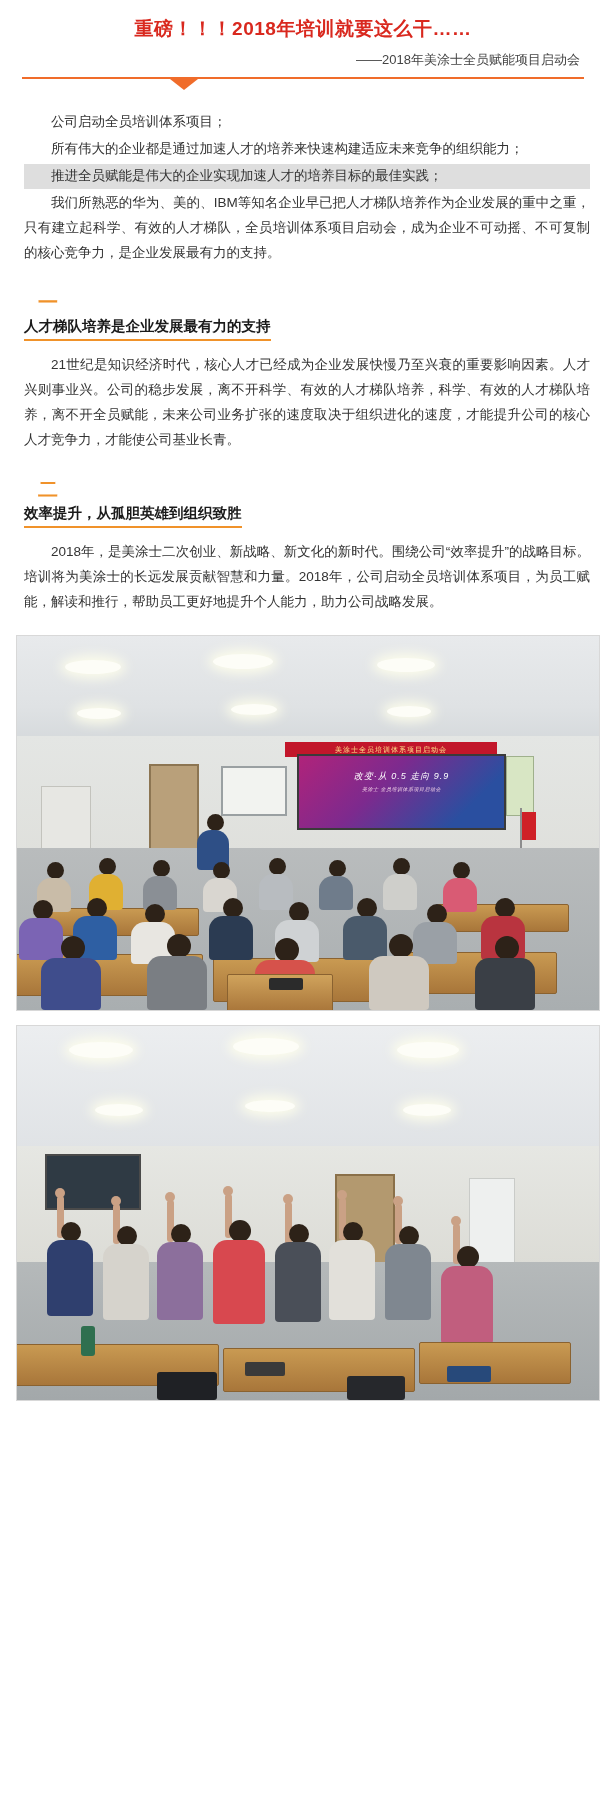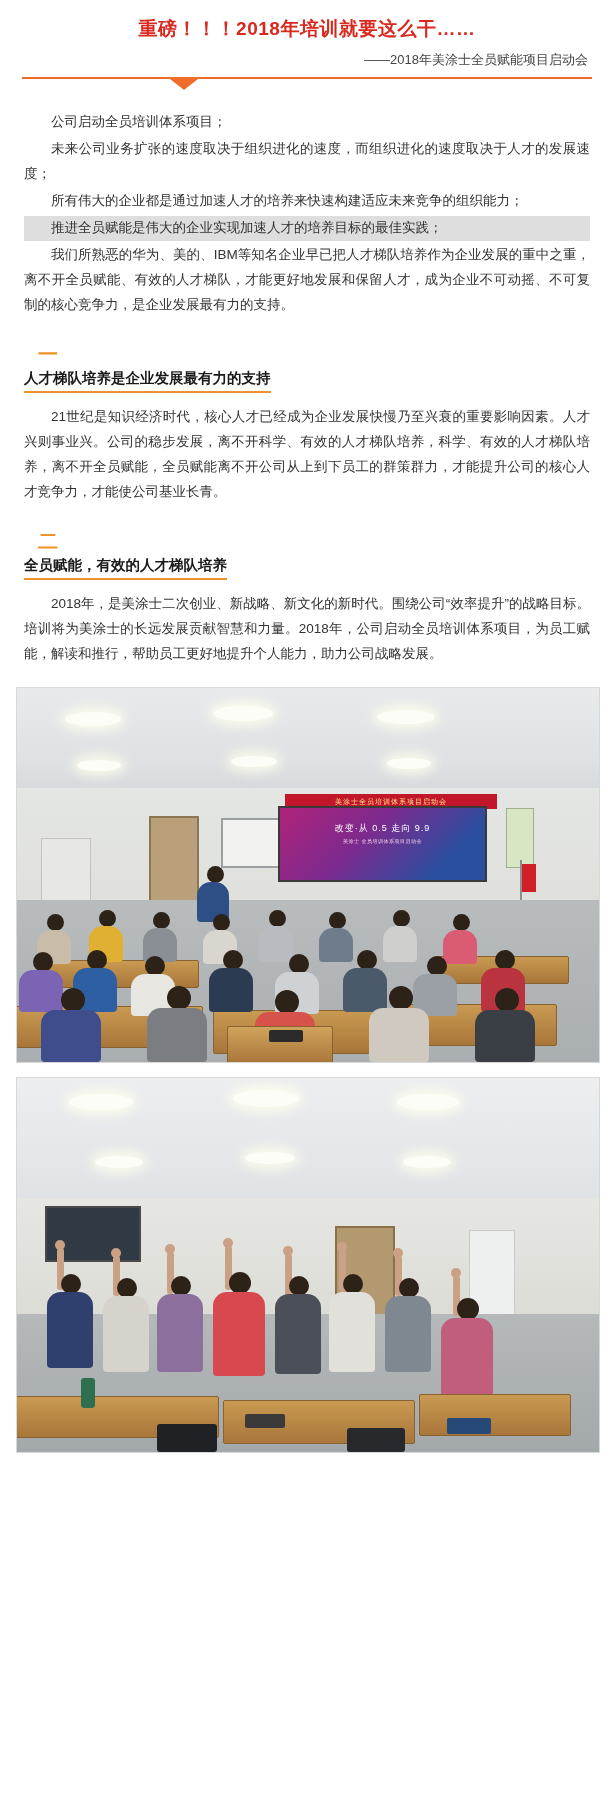--- a/index.html
+++ b/index.html
@@ -15,21 +15,21 @@
   .page {
     width: 614px;
     position: relative;
     background: #fff;
     overflow: hidden;
   }
 
   
   .header {
     position: relative;
-    padding: 18px 22px 10px 22px;
+    padding: 18px 30px 10px 22px;
   }
   .header-title {
     text-align: center;
     color: #d9281e;
     font-weight: bold;
     font-size: 19px;
     letter-spacing: 0.5px;
     line-height: 1.2;
     margin-bottom: 10px;
   }
@@ -123,23 +123,24 @@
     position: absolute; left: 0; top: 100px; width: 100%; height: 120px;
     background: linear-gradient(180deg, #e4e6e4 0%, #dfe0dc 100%);
   }
   .light {
     position: absolute;
     background: #fdfdf7;
     border-radius: 50%;
     box-shadow: 0 0 12px 5px rgba(255,255,235,.85);
   }
   .p1-screen {
-    position: absolute; left: 261px; top: 118px; width: 205px; height: 72px;
+    position: absolute; left: 280px; top: 118px; width: 205px; height: 72px;
     background: linear-gradient(135deg,#b0237a 0%, #7d2a8e 40%, #2a4fa0 80%);
     border: 2px solid #3a3a3a;
+    font-style: italic;
   }
   .p1-banner {
     position: absolute; left: 268px; top: 106px; width: 212px; height: 15px;
     background: #c2162a; color: #ffe08a; font-size: 7px; text-align: center;
     line-height: 15px; letter-spacing: 1px; overflow: hidden; white-space: nowrap;
   }
   .p1-screen-text {
     position: absolute; left: 0; top: 14px; width: 100%;
     text-align: center; color: #fff; font-size: 9px; letter-spacing: 1px;
   }
@@ -236,36 +237,35 @@
 
   <div class="header">
     <div class="header-title">重磅！！！2018年培训就要这么干……</div>
     <div class="header-sub">——2018年美涂士全员赋能项目启动会</div>
     <div class="header-rule"></div>
     <div class="header-tab"></div>
   </div>
 
   <div class="content">
     <p class="para">公司启动全员培训体系项目；</p>
-    <p class="para">未来公司业务扩张的速度取决于组织进化的速度，而组织进化的速度取决于人才的发展速度；</p>
     <p class="para">所有伟大的企业都是通过加速人才的培养来快速构建适应未来竞争的组织能力；</p>
     <p class="para hl">推进全员赋能是伟大的企业实现加速人才的培养目标的最佳实践；</p>
-    <p class="para">我们所熟恶的华为、美的、IBM等知名企业早已把人才梯队培养作为企业发展的重中之重，离不开全员赋能、有效的人才梯队，才能更好地发展和保留人才，成为企业不可动摇、不可复制的核心竞争力，是企业发展最有力的支持。</p>
+    <p class="para">我们所熟恶的华为、美的、IBM等知名企业早已把人才梯队培养作为企业发展的重中之重，只有建立起科学、有效的人才梯队，全员培训体系项目启动会，成为企业不可动摇、不可复制的核心竞争力，是企业发展最有力的支持。</p>
 
     <div class="section-head">
       <div class="section-num">一</div>
       <div class="section-title">人才梯队培养是企业发展最有力的支持</div>
     </div>
     <div class="section-body">
-      <p class="para">21世纪是知识经济时代，核心人才已经成为企业发展快慢乃至兴衰的重要影响因素。人才兴则事业兴。公司的稳步发展，离不开科学、有效的人才梯队培养，科学、有效的人才梯队培养，离不开全员赋能，全员赋能离不开公司从上到下员工的群策群力，才能提升公司的核心人才竞争力，才能使公司基业长青。</p>
+      <p class="para">21世纪是知识经济时代，核心人才已经成为企业发展快慢乃至兴衰的重要影响因素。人才兴则事业兴。公司的稳步发展，离不开科学、有效的人才梯队培养，科学、有效的人才梯队培养，离不开全员赋能，未来公司业务扩张的速度取决于组织进化的速度，才能提升公司的核心人才竞争力，才能使公司基业长青。</p>
     </div>
 
     <div class="section-head">
       <div class="section-num">二</div>
-      <div class="section-title">全员赋能，有效的人才梯队培养</div>
+      <div class="section-title">效率提升，从孤胆英雄到组织致胜</div>
     </div>
     <div class="section-body">
       <p class="para">2018年，是美涂士二次创业、新战略、新文化的新时代。围绕公司“效率提升”的战略目标。培训将为美涂士的长远发展贡献智慧和力量。2018年，公司启动全员培训体系项目，为员工赋能，解读和推行，帮助员工更好地提升个人能力，助力公司战略发展。</p>
     </div>
   </div>
 
   <div class="photos">
 
     <div class="photo">
       <div class="p1-ceiling"></div>

